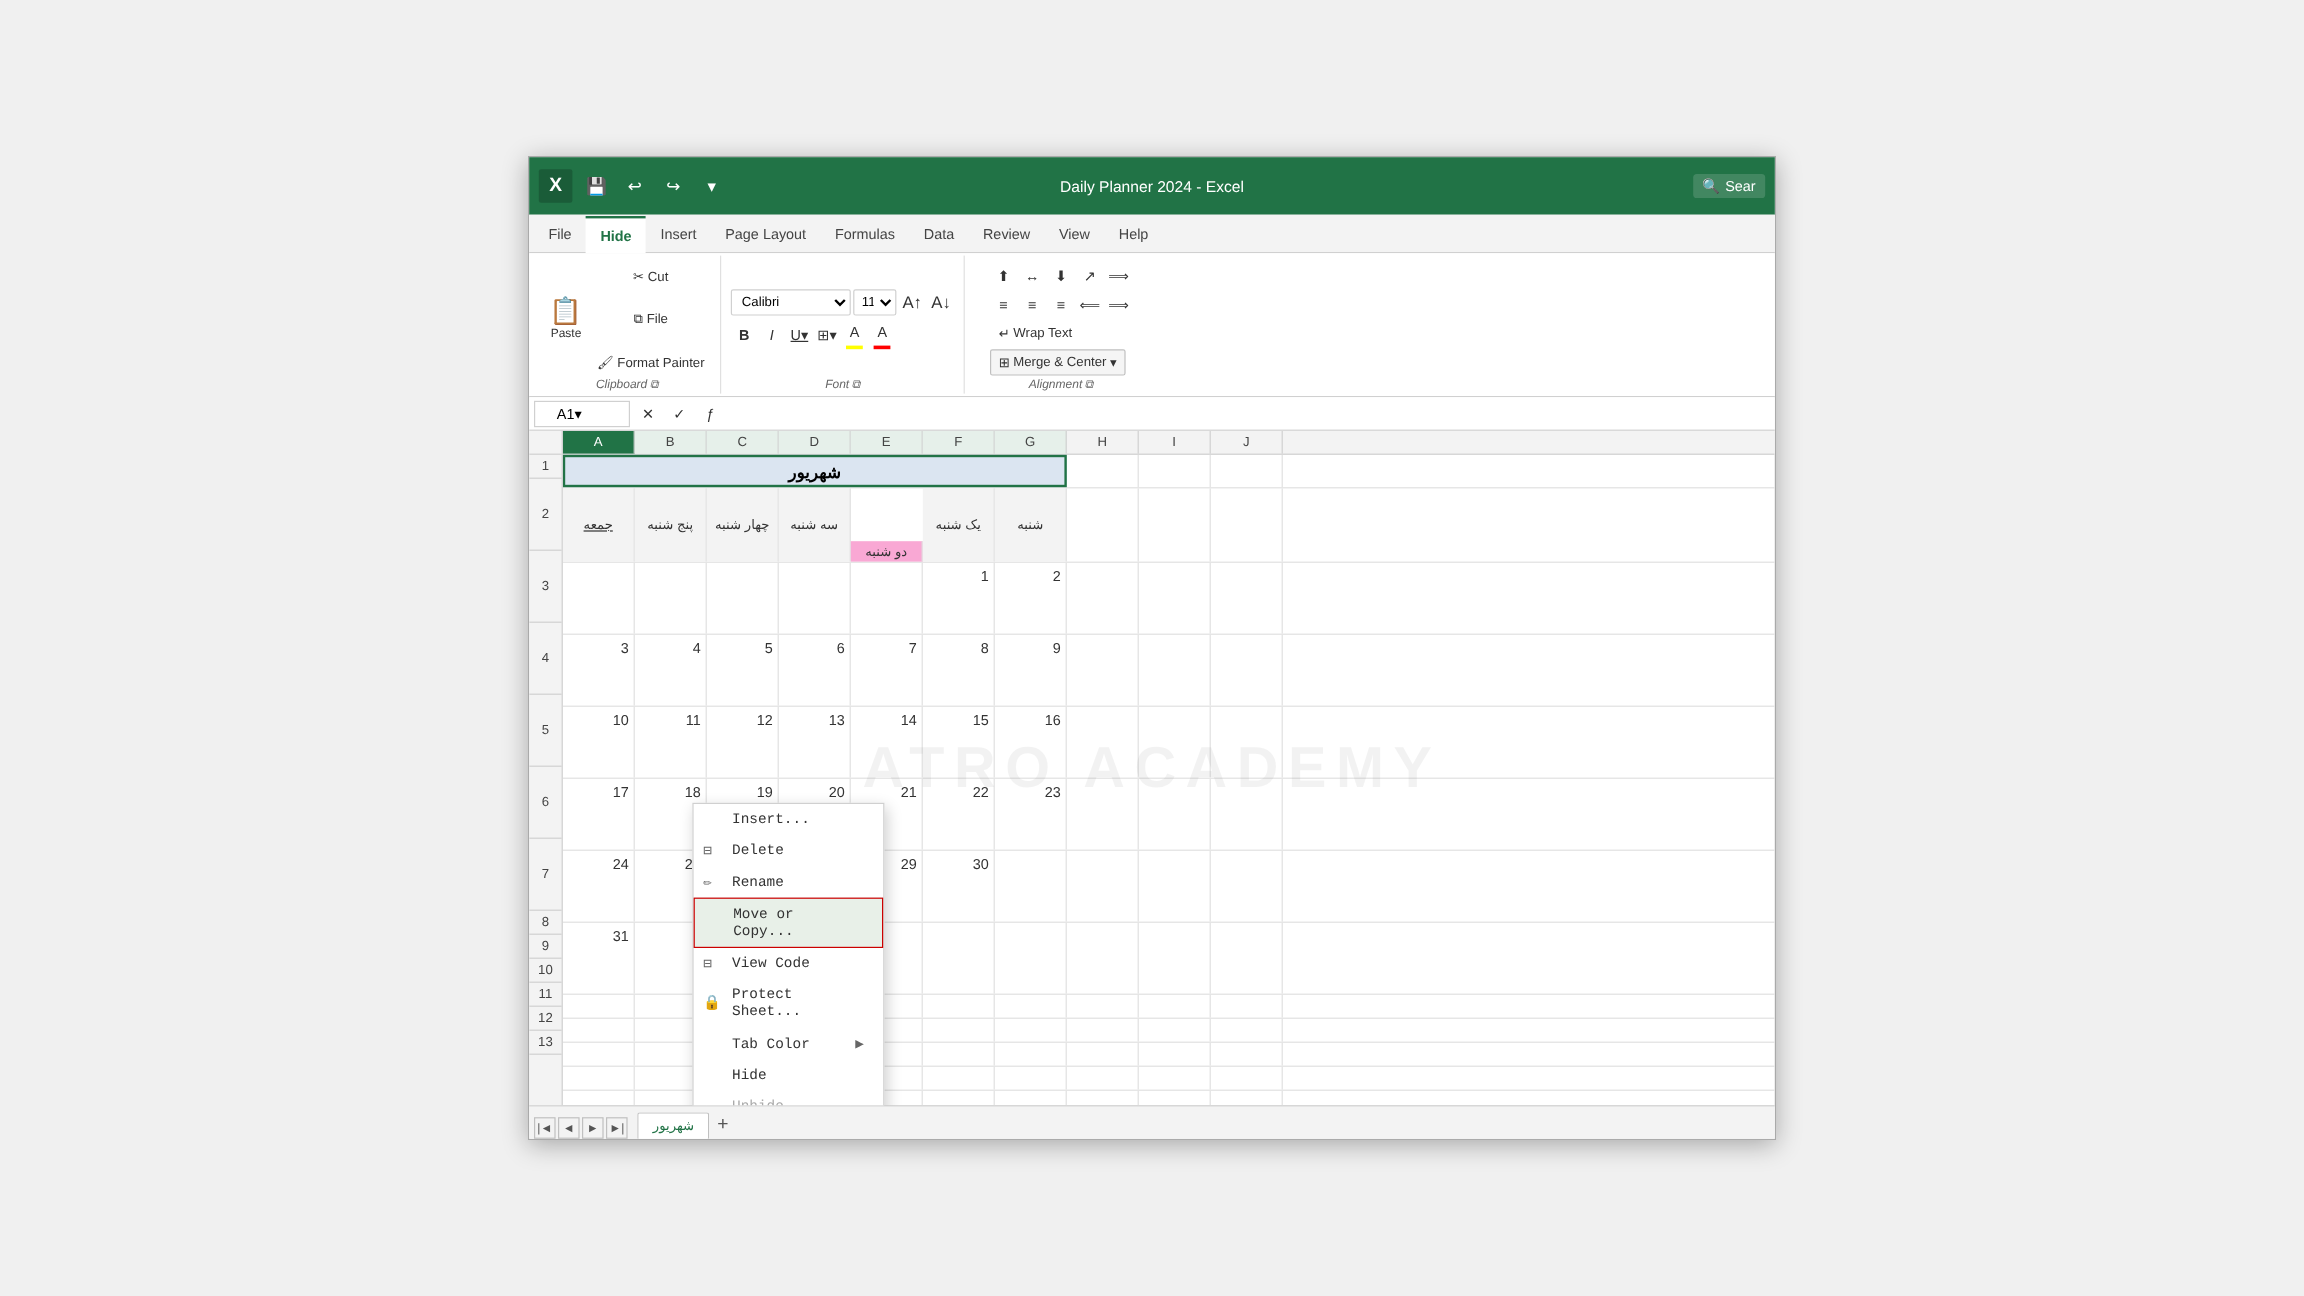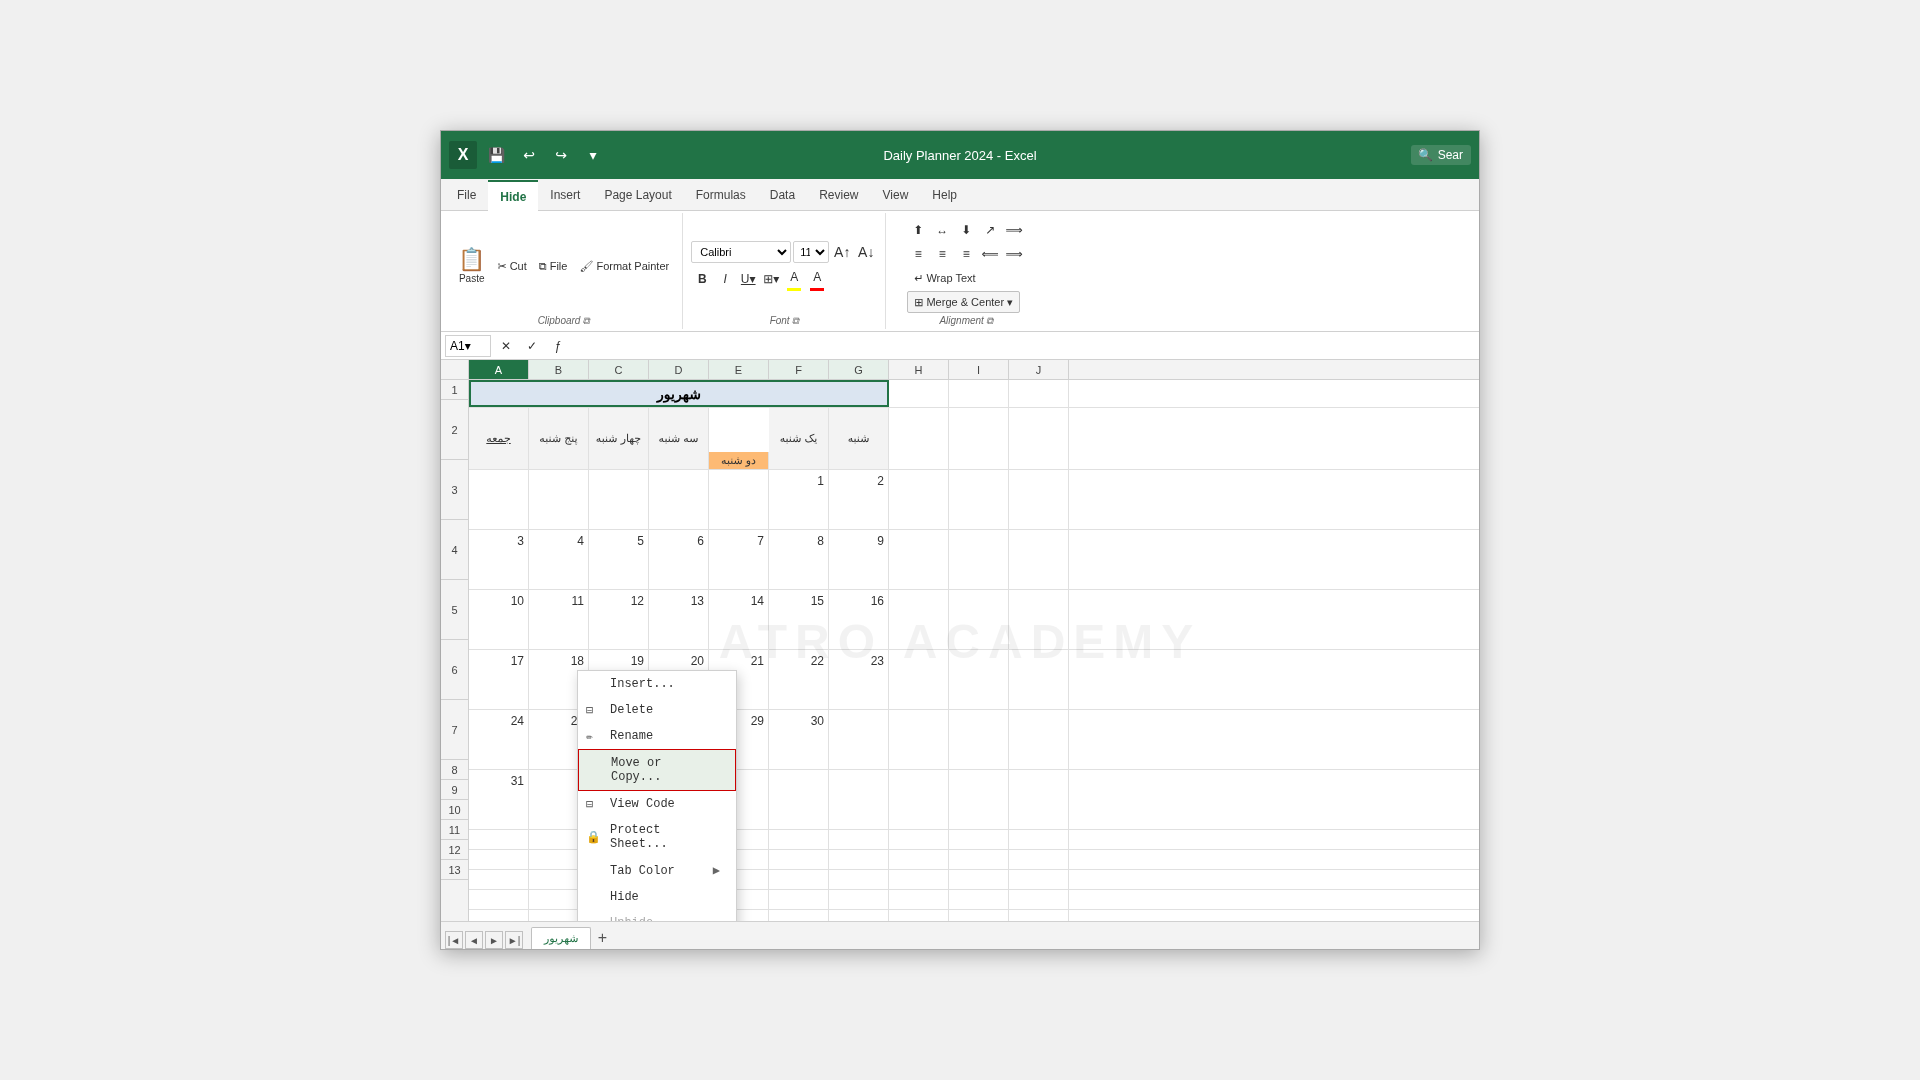--- a/index.html
+++ b/index.html
@@ -270,23 +270,23 @@
       height: 28px;
       background: white;
       border-bottom: 1px solid #d0d0d0;
       display: flex;
       align-items: center;
       padding: 0 4px;
       gap: 4px;
       flex-shrink: 0;
     }
     .cell-ref-box {
-      width: 46px;
+      width: 80px;
       border: 1px solid #d0d0d0;
-      padding: 2px 4px;
+      padding: 2px 18px;
       font-size: 12px;
       height: 22px;
       display: flex;
       align-items: center;
       cursor: pointer;
     }
     .formula-tools {
       display: flex;
       align-items: center;
       gap: 4px;
@@ -579,21 +579,21 @@
       <button class="ribbon-tab">Help</button>
     </div>
     <div class="ribbon-content">
 
       <div class="ribbon-group">
         <div class="ribbon-group-content">
           <button class="ribbon-btn">
             <div class="ribbon-btn-icon">📋</div>
             <span>Paste</span>
           </button>
-          <div style="display:flex;gap:2px;">
+          <div style="display:flex;flex-direction:column;gap:16px;">
             <button class="ribbon-btn-small">✂ Cut</button>
             <button class="ribbon-btn-small">⧉ File</button>
             <button class="ribbon-btn-small">🖌 Format Painter</button>
           </div>
         </div>
         <div class="ribbon-group-label">
           <span>Clipboard</span>
           <span style="cursor:pointer;">⧉</span>
         </div>
       </div>
@@ -733,21 +733,21 @@
           <div class="grid-cell cw-h"></div>
           <div class="grid-cell cw-i"></div>
           <div class="grid-cell cw-j"></div>
         </div>
 
         <div class="grid-row header-row" style="min-height:22px;">
           <div class="grid-cell cw-a day-header" style="font-size:11px;justify-content:center;background:#f3f3f3;text-decoration:underline;">جمعه</div>
           <div class="grid-cell cw-b day-header" style="font-size:11px;justify-content:center;background:#f3f3f3;">پنج شنبه</div>
           <div class="grid-cell cw-c day-header" style="font-size:11px;justify-content:center;background:#f3f3f3;">چهار شنبه</div>
           <div class="grid-cell cw-d day-header" style="font-size:11px;justify-content:center;background:#f3f3f3;">سه شنبه</div>
-          <div class="grid-cell cw-e day-header" style="font-size:11px;justify-content:center;background:#fdba74;margin-top:44px;">دو شنبه</div>
+          <div class="grid-cell cw-e day-header" style="font-size:11px;justify-content:center;background:#f9a8d4;margin-top:44px;">دو شنبه</div>
           <div class="grid-cell cw-f day-header" style="font-size:11px;justify-content:center;background:#f3f3f3;">یک شنبه</div>
           <div class="grid-cell cw-g day-header" style="font-size:11px;justify-content:center;background:#f3f3f3;">شنبه</div>
           <div class="grid-cell cw-h"></div>
           <div class="grid-cell cw-i"></div>
           <div class="grid-cell cw-j"></div>
         </div>
 
         <div class="grid-row tall">
           <div class="grid-cell cw-a number-cell"></div>
           <div class="grid-cell cw-b number-cell"></div>

